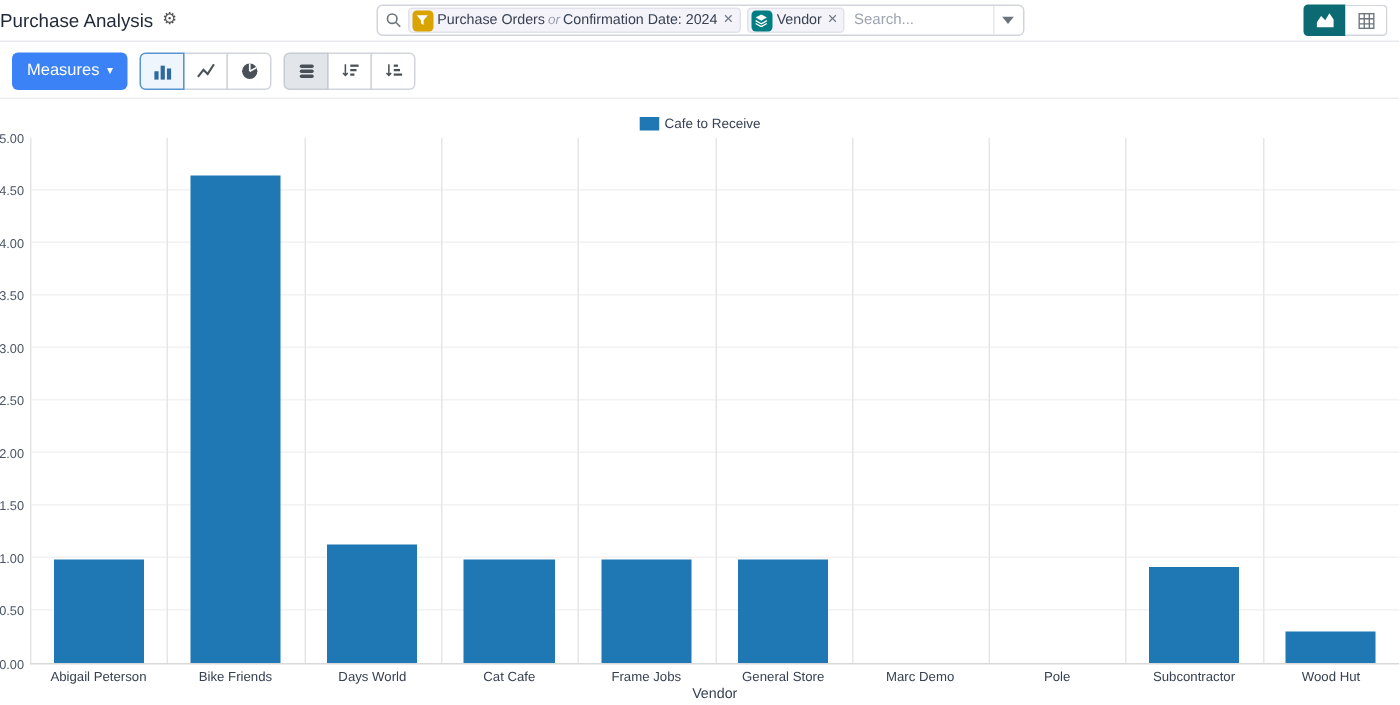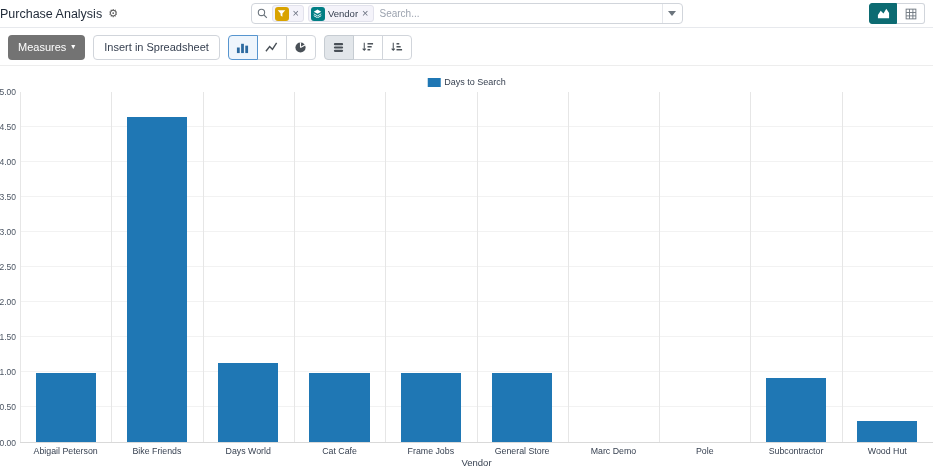--- a/index.html
+++ b/index.html
@@ -29,21 +29,21 @@
   .search-caret{width:20px;align-self:stretch;display:flex;align-items:center;justify-content:center;border-left:1px solid #e5e7eb;cursor:pointer;}
 
   .view-switcher{position:absolute;right:8px;top:3px;display:flex;}
   .vs-btn{width:28px;height:21px;display:flex;align-items:center;justify-content:center;background:#fff;border:1px solid #d1d5db;cursor:pointer;padding:0;}
   .vs-btn:first-child{border-radius:3px 0 0 3px;}
   .vs-btn:last-child{border-radius:0 3px 3px 0;border-left:none;}
   .vs-btn.active{background:#0c6b72;border-color:#0c6b72;}
 
   
   .toolbar{position:absolute;top:29px;left:0;right:0;height:37px;display:flex;align-items:center;gap:8px;padding-left:8px;background:#fff;border-bottom:1px solid #ededed;}
-  .btn-measures{background:#737373;color:#fff;border:none;border-radius:4px;height:25px;padding:0 10px;font-size:11px;display:flex;align-items:center;gap:5px;cursor:pointer;font-family:inherit;justify-content:flex-end;}
+  .btn-measures{background:#3b82f6;color:#fff;border:none;border-radius:4px;height:25px;padding:0 10px;font-size:11px;display:flex;align-items:center;gap:5px;cursor:pointer;font-family:inherit;justify-content:flex-end;}
   .btn-measures .caret{font-size:8px;line-height:1;}
   .btn-insert{background:#fff;color:#374151;border:1px solid #d1d5db;border-radius:4px;height:25px;padding:0 10px;font-size:11px;cursor:pointer;font-family:inherit;}
   .btn-group{display:flex;}
   .icon-btn{width:30px;height:25px;background:#fff;border:1px solid #d1d5db;display:flex;align-items:center;justify-content:center;cursor:pointer;padding:0;margin-left:-1px;}
   .icon-btn:first-child{margin-left:0;border-radius:4px 0 0 4px;}
   .icon-btn:last-child{border-radius:0 4px 4px 0;}
   .icon-btn.active-blue{border-color:#5795cf;background:#eef5fc;position:relative;z-index:1;}
   .icon-btn.active-gray{background:#e2e6ea;border-color:#c6ccd2;position:relative;z-index:1;}
 
   
@@ -77,20 +77,21 @@
           <line x1="10.2" y1="10.2" x2="14.3" y2="14.3" stroke="#6c757d" stroke-width="1.6"></line>
         </svg>
     </span>
 
     <div class="facet">
       <span class="facet-badge badge-gold">
         <svg width="9" height="9" viewBox="0 0 12 12">
             <path d="M1 1.5h10L7.2 6v4.2L4.8 8.6V6z" fill="#fff"></path>
           </svg>
       </span>
+      <span class="facet-text"><span>Purchase Orders</span><i class="conj">or</i><span>Confirmation Date: 2024</span></span>
       <span class="facet-x">×</span>
     </div>
 
     <div class="facet">
       <span class="facet-badge badge-teal">
         <svg width="9" height="9" viewBox="0 0 12 12">
             <path d="M6 0.8 11 3.6 6 6.4 1 3.6z" fill="#fff"></path>
             <path d="M1 6.4l5 2.8 5-2.8" fill="none" stroke="#fff" stroke-width="1.2"></path>
             <path d="M1 8.9l5 2.8 5-2.8" fill="none" stroke="#fff" stroke-width="1.2"></path>
           </svg>
@@ -130,21 +131,20 @@
     </button>
   </div>
 </header>
 
 <div class="toolbar">
   <button class="btn-measures">
     <span>Measures</span>
     <span class="caret">▾</span>
   </button>
 
-  <button class="btn-insert">Insert in Spreadsheet</button>
 
   <div class="btn-group">
     <button class="icon-btn active-blue">
       <span style="display:flex;">
         <svg width="13" height="13" viewBox="0 0 14 14" fill="#2c6aa0">
             <rect x="1" y="7" width="3" height="6"></rect>
             <rect x="5.5" y="3" width="3" height="10"></rect>
             <rect x="10" y="5" width="3" height="8"></rect>
           </svg>
       </span>
@@ -200,21 +200,21 @@
             </g>
           </svg>
       </span>
     </button>
   </div>
 </div>
 
 <div class="chart">
   <div class="legend">
     <span class="legend-swatch" style="background: rgb(31, 119, 180);"></span>
-    <span class="legend-label">Days to Search</span>
+    <span class="legend-label">Cafe to Receive</span>
   </div>
   <div class="y-axis">
       <div class="ytick" style="bottom: calc(0% - 4px); margin-left: 16px;">0.00</div>
       <div class="ytick" style="bottom: calc(10% - 4px);">0.50</div>
       <div class="ytick" style="bottom: calc(20% - 4px);">1.00</div>
       <div class="ytick" style="bottom: calc(30% - 4px);">1.50</div>
       <div class="ytick" style="bottom: calc(40% - 4px);">2.00</div>
       <div class="ytick" style="bottom: calc(50% - 4px);">2.50</div>
       <div class="ytick" style="bottom: calc(60% - 4px);">3.00</div>
       <div class="ytick" style="bottom: calc(70% - 4px);">3.50</div>

